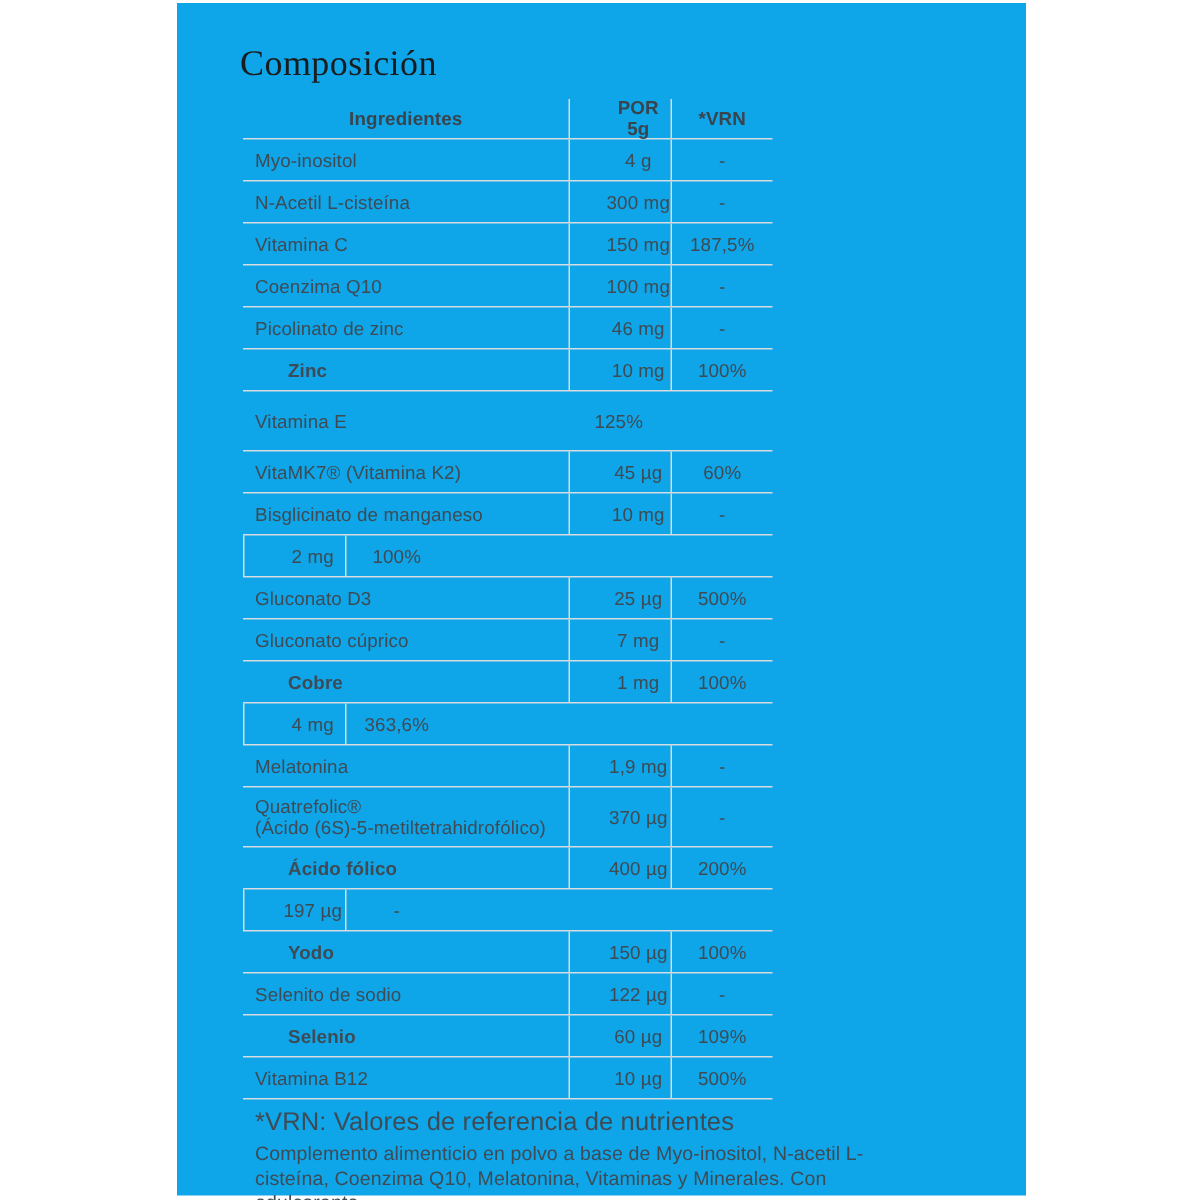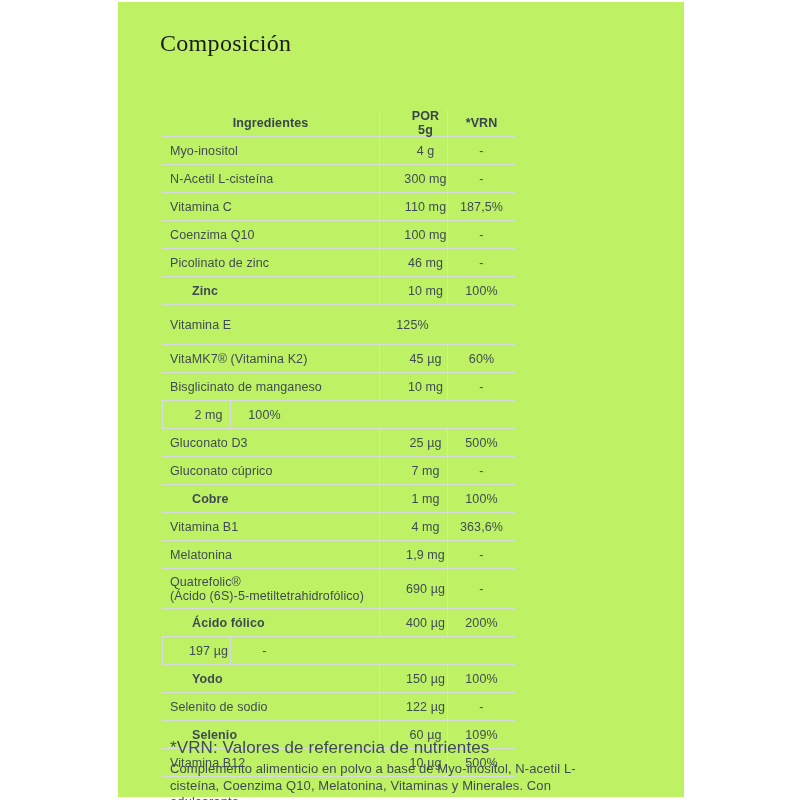--- a/index.html
+++ b/index.html
@@ -1,28 +1,28 @@
 <!DOCTYPE html>
 <html><head>
 <meta charset="utf-8">
 <style>
   * { margin:0; padding:0; box-sizing:border-box; }
   html,body { width:800px; height:800px; background:#ffffff; overflow:hidden;
               font-family:"Liberation Sans", sans-serif; }
   .canvas { position:relative; width:800px; height:800px; background:#ffffff; }
 
   .panel { position:absolute; left:118px; top:2px; width:566px; height:795px;
-           background:#bef264; color:#3f4b54; }
+           background:#0ea5e9; color:#3f4b54; }
 
   .title { position:absolute; left:42px; top:28px;
            font-family:"Liberation Serif", serif; font-size:24px; font-weight:500;
            letter-spacing:0.3px; color:#1a1c1e; }
 
   .table { position:absolute; left:44px; top:64px; width:353px;
-           border-bottom:1px solid #d6dce0; font-size:12.5px; letter-spacing:0.1px;margin-top:44px; }
+           border-bottom:1px solid #d6dce0; font-size:12.5px; letter-spacing:0.1px; }
   .thead, .row { display:flex; align-items:stretch; }
   .thead { height:26px; }
   .row   { height:28px; border-top:1px solid #d6dce0; }
   .row.tall { height:40px; }
 
   .c1 { width:217px; padding-left:8px; display:flex; align-items:center;
         white-space:pre-line; line-height:14px; }
   .c2 { width:69px; border-left:1px solid #d6dce0; border-right:1px solid #d6dce0;
         display:flex; align-items:center; justify-content:center; text-align:center;
         white-space:pre-line; line-height:14px;padding-left:24px; }
@@ -62,21 +62,21 @@
   </div>
 
   <div class="row">
     <div class="c1">N-Acetil L-cisteína</div>
     <div class="c2">300 mg</div>
     <div class="c3">-</div>
   </div>
 
   <div class="row">
     <div class="c1">Vitamina C</div>
-    <div class="c2">110 mg</div>
+    <div class="c2">150 mg</div>
     <div class="c3">187,5%</div>
   </div>
 
   <div class="row">
     <div class="c1">Coenzima Q10</div>
     <div class="c2">100 mg</div>
     <div class="c3">-</div>
   </div>
 
   <div class="row">
@@ -125,35 +125,34 @@
     <div class="c3">-</div>
   </div>
 
   <div class="row indent">
     <div class="c1">Cobre</div>
     <div class="c2">1 mg</div>
     <div class="c3">100%</div>
   </div>
 
   <div class="row">
-    <div class="c1">Vitamina B1</div>
     <div class="c2">4 mg</div>
     <div class="c3">363,6%</div>
   </div>
 
   <div class="row">
     <div class="c1">Melatonina</div>
     <div class="c2">1,9 mg</div>
     <div class="c3">-</div>
   </div>
 
   <div class="row tall">
     <div class="c1">Quatrefolic®
 (Ácido (6S)-5-metiltetrahidrofólico)</div>
-    <div class="c2">690 µg</div>
+    <div class="c2">370 µg</div>
     <div class="c3">-</div>
   </div>
 
   <div class="row indent">
     <div class="c1">Ácido fólico</div>
     <div class="c2">400 µg</div>
     <div class="c3">200%</div>
   </div>
 
   <div class="row">

